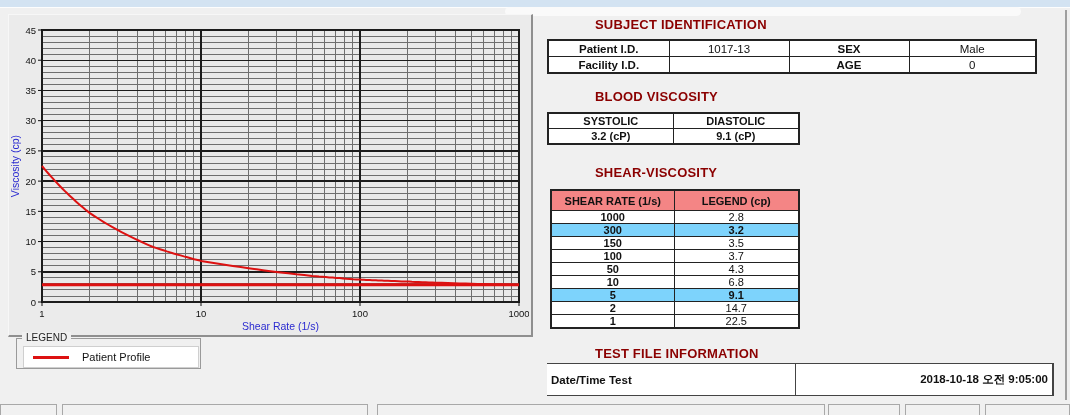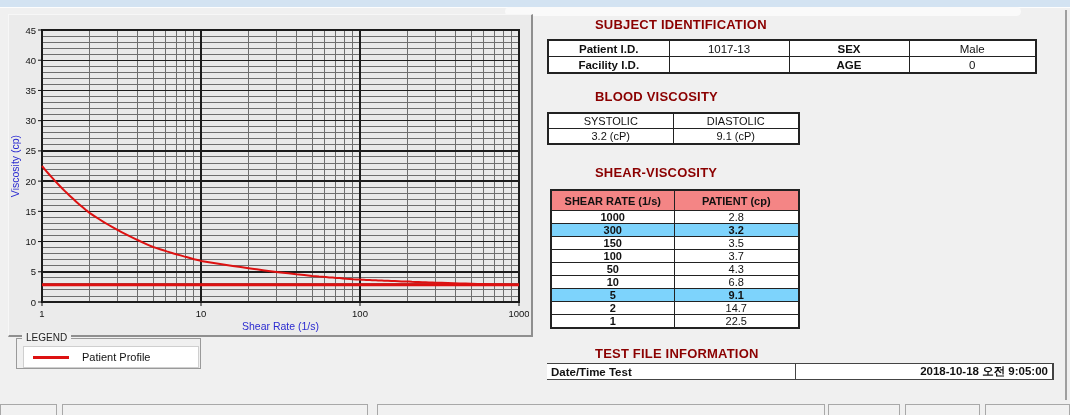--- a/index.html
+++ b/index.html
@@ -27,27 +27,27 @@
 
   
   .sec-title{position:absolute;left:547px;font-size:13px;font-weight:bold;color:#8b0000;letter-spacing:.2px;margin-left:48px;}
 
   
   table.data{position:absolute;border-collapse:collapse;font-size:11px;table-layout:fixed;}
   table.data td{border:1px solid #222;padding:0 19px;text-align:center;background:#fff;overflow:hidden;white-space:nowrap;}
   table.data{border:2px solid #222;}
   td.h{background:#f48585;font-weight:bold;}
   #subject-table td{height:15px;font-size:11.5px;}
-  #blood-table td{height:14px;font-weight:normal;}
+  #blood-table td{height:14px;font-weight:bold;}
   #shear-table td{height:12px;}
   #shear-table td.rate{font-weight:bold;}
   #shear-table th{background:#f48585;border:1px solid #222;font-size:11px;height:17px;}
   #shear-table tr.hl td{background:#7dd3fc;font-weight:bold;}
   table.test{position:absolute;border-collapse:collapse;font-size:11.5px;table-layout:fixed;}
-  table.test td{background:#fff;height:13px;padding:0 4px;border-top:1px solid #444;border-bottom:1px solid #444;}
+  table.test td{background:#fff;height:13px;padding:8px 4px;border-top:1px solid #444;border-bottom:1px solid #444;}
   table.test td.lab{font-weight:bold;text-align:left;border-right:1px solid #444;}
   table.test td.val{text-align:right;font-weight:bold;border-right:2px solid #444;}
 
   
   .status-seg{position:absolute;top:404px;height:13px;background:#f1f1f1;border:1px solid #a8a8a8;box-sizing:border-box;}
 </style>
 </head>
 <body>
 
 <div id="root">
@@ -148,21 +148,21 @@
 
   <div class="sec-title" style="top:165px;">SHEAR-VISCOSITY</div>
   <table class="data" id="shear-table" style="left:550px;top:189px;width:248px;">
     <colgroup>
         <col style="width:123px">
         <col style="width:125px">
       </colgroup>
     <tbody>
         <tr>
       <th>SHEAR RATE (1/s)</th>
-      <th>PATIENT (cp)</th>
+      <th>LEGEND (cp)</th>
     </tr>
     <tr>
           <td class="rate">1000</td>
           <td>2.8</td>
         </tr>
     <tr class="hl">
           <td class="rate">300</td>
           <td>3.2</td>
         </tr>
     <tr>

